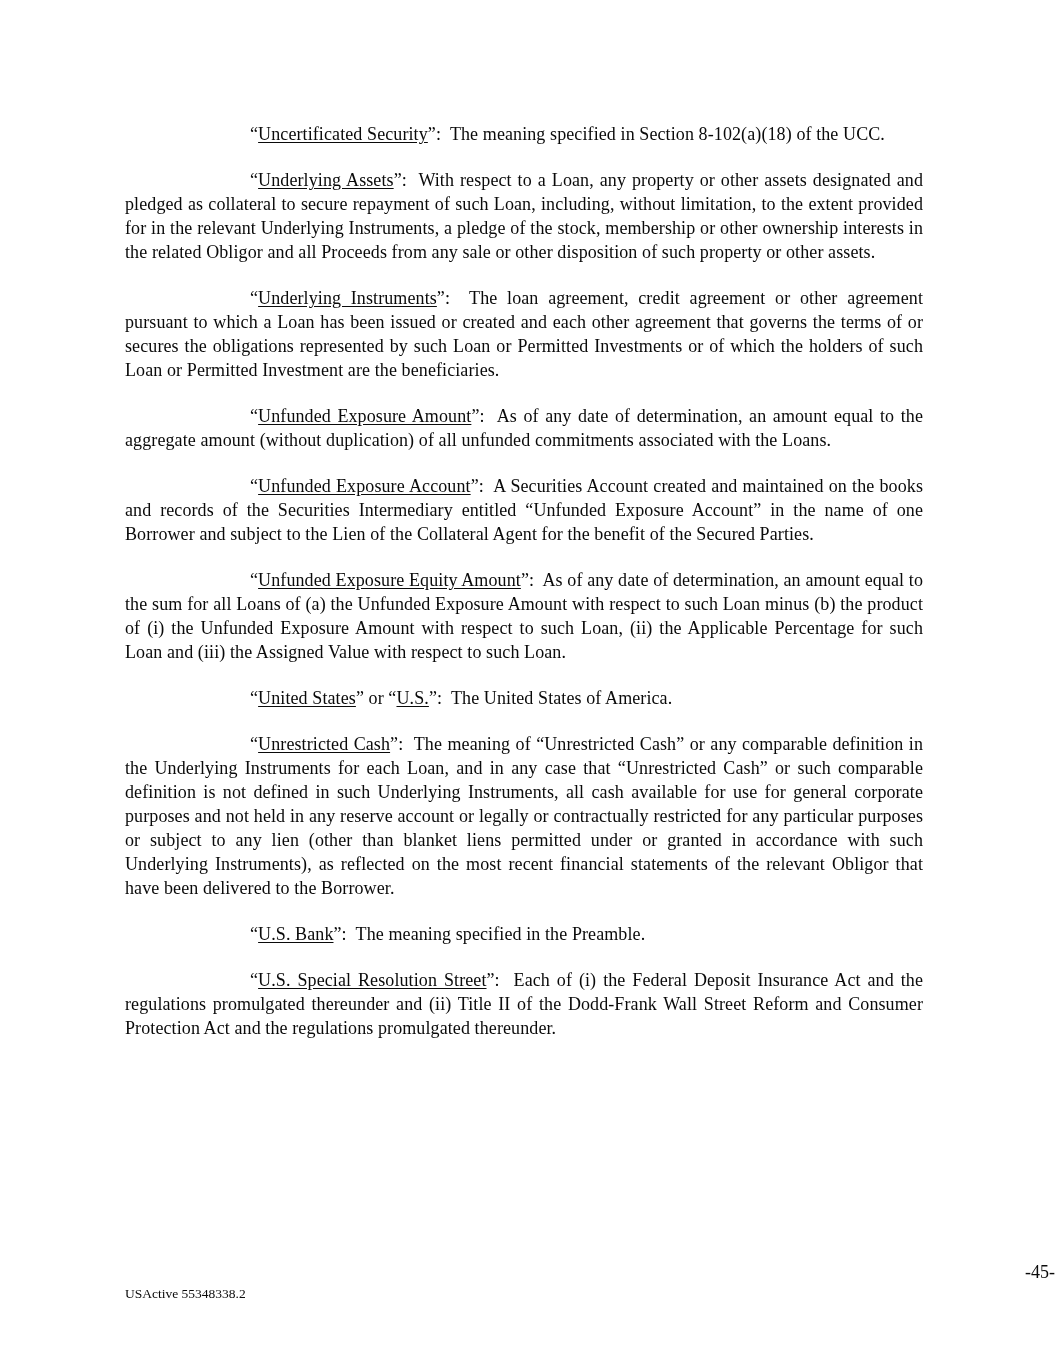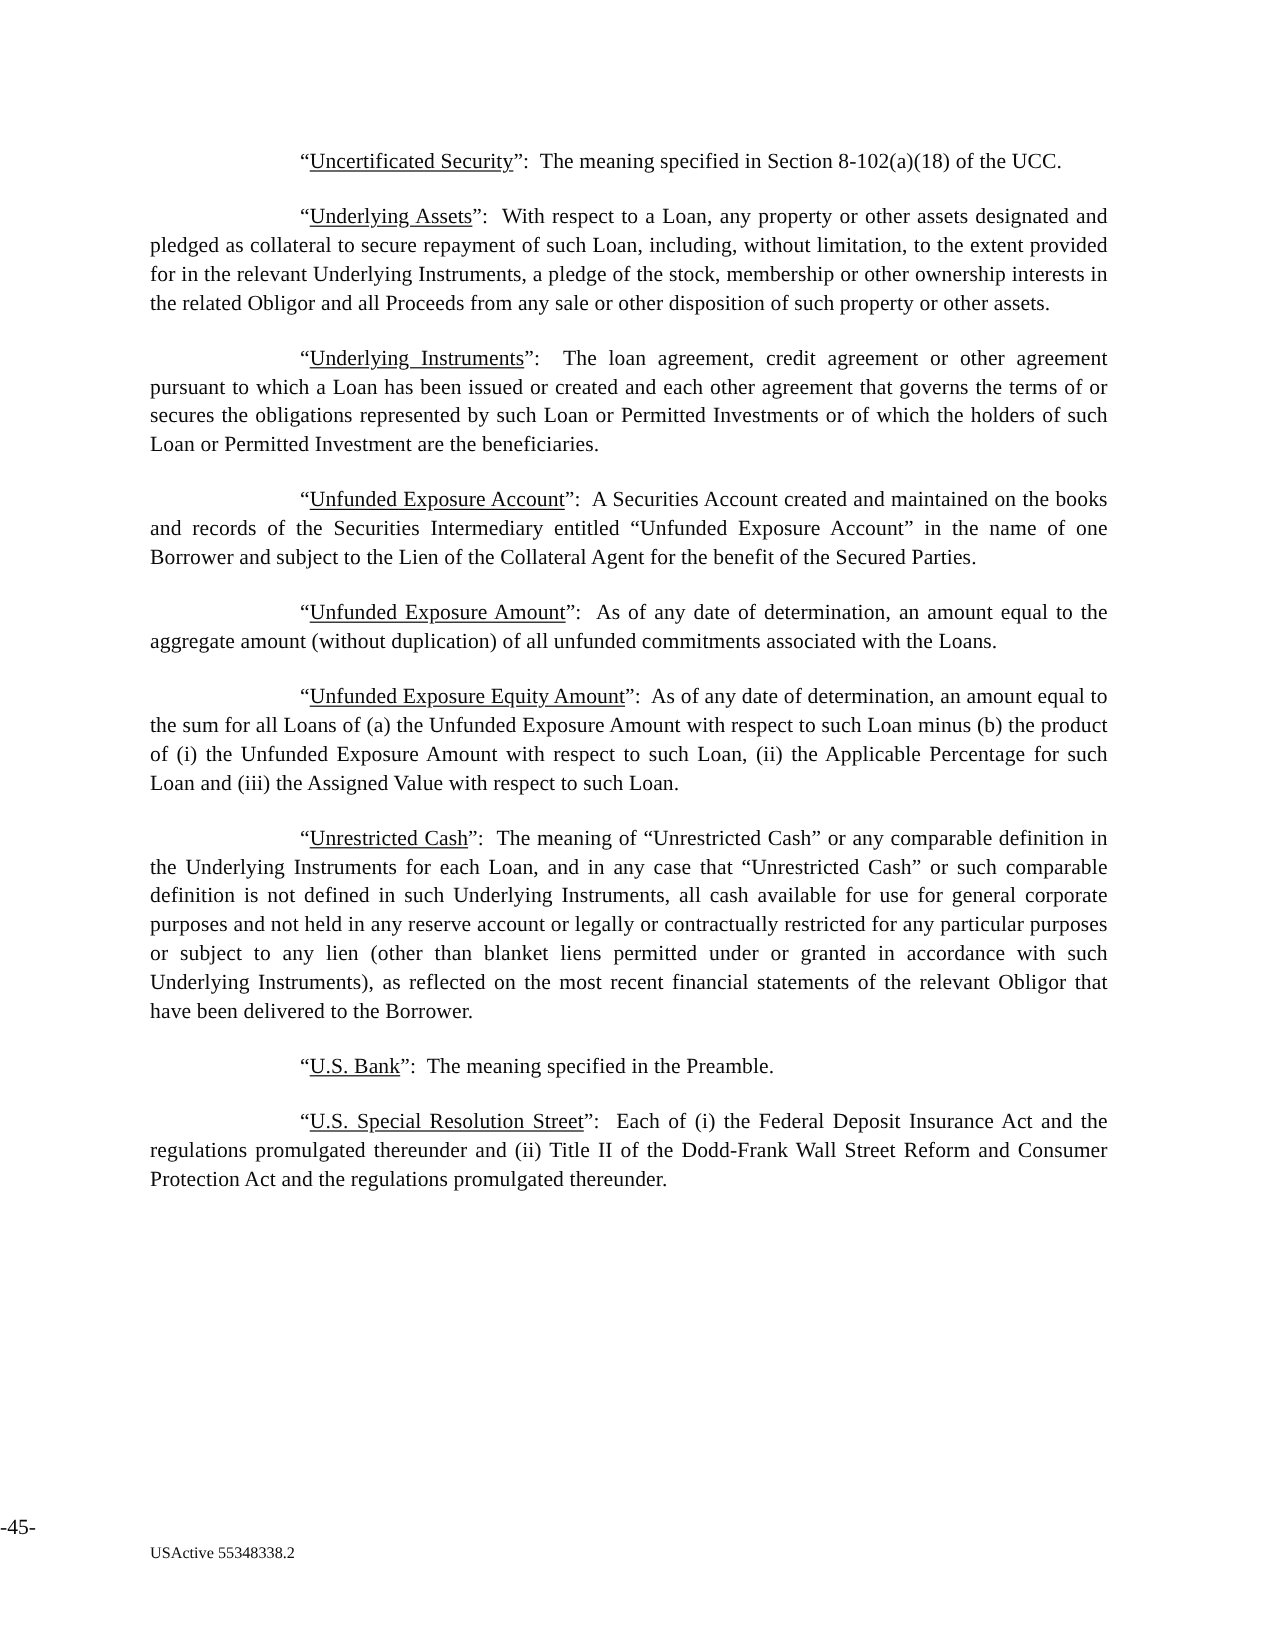--- a/index.html
+++ b/index.html
@@ -32,43 +32,44 @@
   }
   p.def .u {
     text-decoration: underline;
     text-underline-offset: 2px;
   }
   .page-number {
     position: absolute;
     top: 1262px;
     left: 0;
     width: 100%;
-    text-align: left;
+    text-align: right;
     font-size: 18px;
     line-height: 20px;
   }
   .footer-id {
     position: absolute;
     top: 1286px;
     left: 125px;
     font-size: 13.5px;
     line-height: 16px;
     text-align: right;
   }
 </style>
 </head>
 <body>
 
 <div class="page">
   <div class="content" id="definitions-list">
       <p class="def"><span>“</span><span class="u">Uncertificated Security</span><span>”:&nbsp; The meaning specified in Section 8-102(a)(18) of the UCC.</span></p>
       <p class="def"><span>“</span><span class="u">Underlying Assets</span><span>”:&nbsp; With respect to a Loan, any property or other assets designated and pledged as collateral to secure repayment of such Loan, including, without limitation, to the extent provided for in the relevant Underlying Instruments, a pledge of the stock, membership or other ownership interests in the related Obligor and all Proceeds from any sale or other disposition of such property or other assets.</span></p>
       <p class="def"><span>“</span><span class="u">Underlying Instruments</span><span>”:&nbsp; The loan agreement, credit agreement or other agreement pursuant to which a Loan has been issued or created and each other agreement that governs the terms of or secures the obligations represented by such Loan or Permitted Investments or of which the holders of such Loan or Permitted Investment are the beneficiaries.</span></p>
+      <p class="def"><span>“</span><span class="u">Unfunded Exposure Amount</span><span>”:&nbsp; As of any date of determination, an amount equal to the aggregate amount (without duplication) of all unfunded commitments associated with the Loans.</span></p>
       <p class="def"><span>“</span><span class="u">Unfunded Exposure Account</span><span>”:&nbsp; A Securities Account created and maintained on the books and records of the Securities Intermediary entitled “Unfunded Exposure Account” in the name of one Borrower and subject to the Lien of the Collateral Agent for the benefit of the Secured Parties.</span></p>
-      <p class="def"><span>“</span><span class="u">Unfunded Exposure Amount</span><span>”:&nbsp; As of any date of determination, an amount equal to the aggregate amount (without duplication) of all unfunded commitments associated with the Loans.</span></p>
       <p class="def"><span>“</span><span class="u">Unfunded Exposure Equity Amount</span><span>”:&nbsp; As of any date of determination, an amount equal to the sum for all Loans of (a) the Unfunded Exposure Amount with respect to such Loan minus (b) the product of (i) the Unfunded Exposure Amount with respect to such Loan, (ii) the Applicable Percentage for such Loan and (iii) the Assigned Value with respect to such Loan.</span></p>
+      <p class="def"><span>“</span><span class="u">United States</span><span>” or “</span><span class="u">U.S.</span><span>”:&nbsp; The United States of America.</span></p>
       <p class="def"><span>“</span><span class="u">Unrestricted Cash</span><span>”:&nbsp; The meaning of “Unrestricted Cash” or any comparable definition in the Underlying Instruments for each Loan, and in any case that “Unrestricted Cash” or such comparable definition is not defined in such Underlying Instruments, all cash available for use for general corporate purposes and not held in any reserve account or legally or contractually restricted for any particular purposes or subject to any lien (other than blanket liens permitted under or granted in accordance with such Underlying Instruments), as reflected on the most recent financial statements of the relevant Obligor that have been delivered to the Borrower.</span></p>
       <p class="def"><span>“</span><span class="u">U.S. Bank</span><span>”:&nbsp; The meaning specified in the Preamble.</span></p>
       <p class="def"><span>“</span><span class="u">U.S. Special Resolution Street</span><span>”:&nbsp; Each of (i) the Federal Deposit Insurance Act and the regulations promulgated thereunder and (ii) Title II of the Dodd-Frank Wall Street Reform and Consumer Protection Act and the regulations promulgated thereunder.</span></p>
     </div>
   <div class="page-number">-45-</div>
   <div class="footer-id">USActive 55348338.2</div>
 </div>
 
 </body></html>

